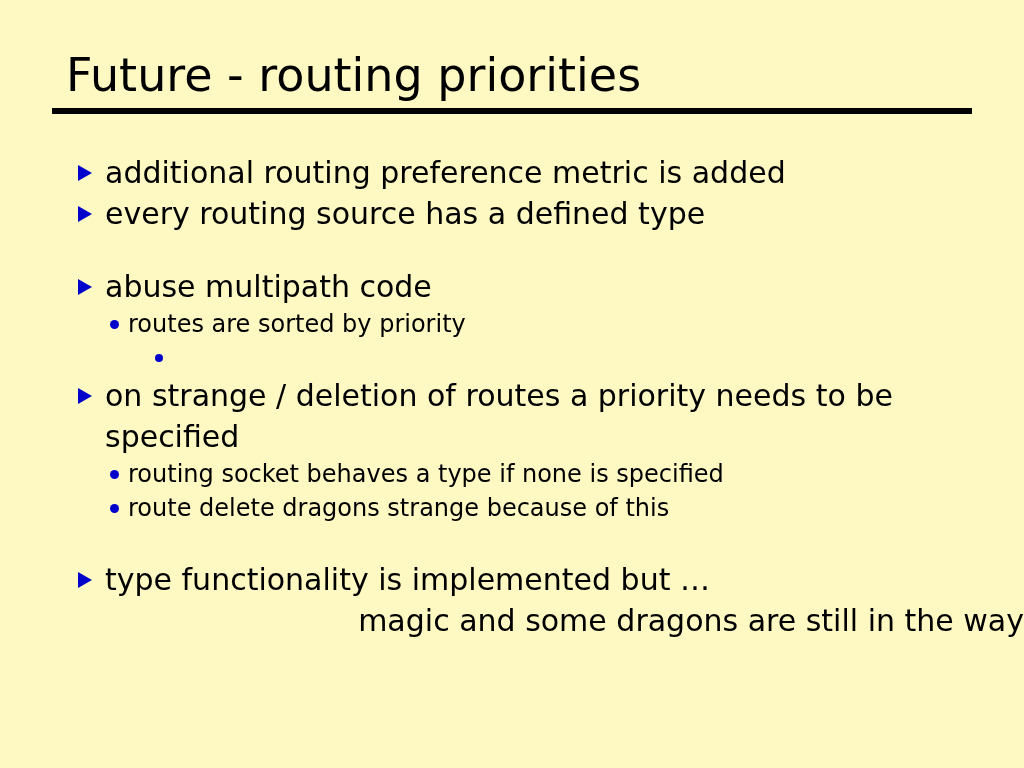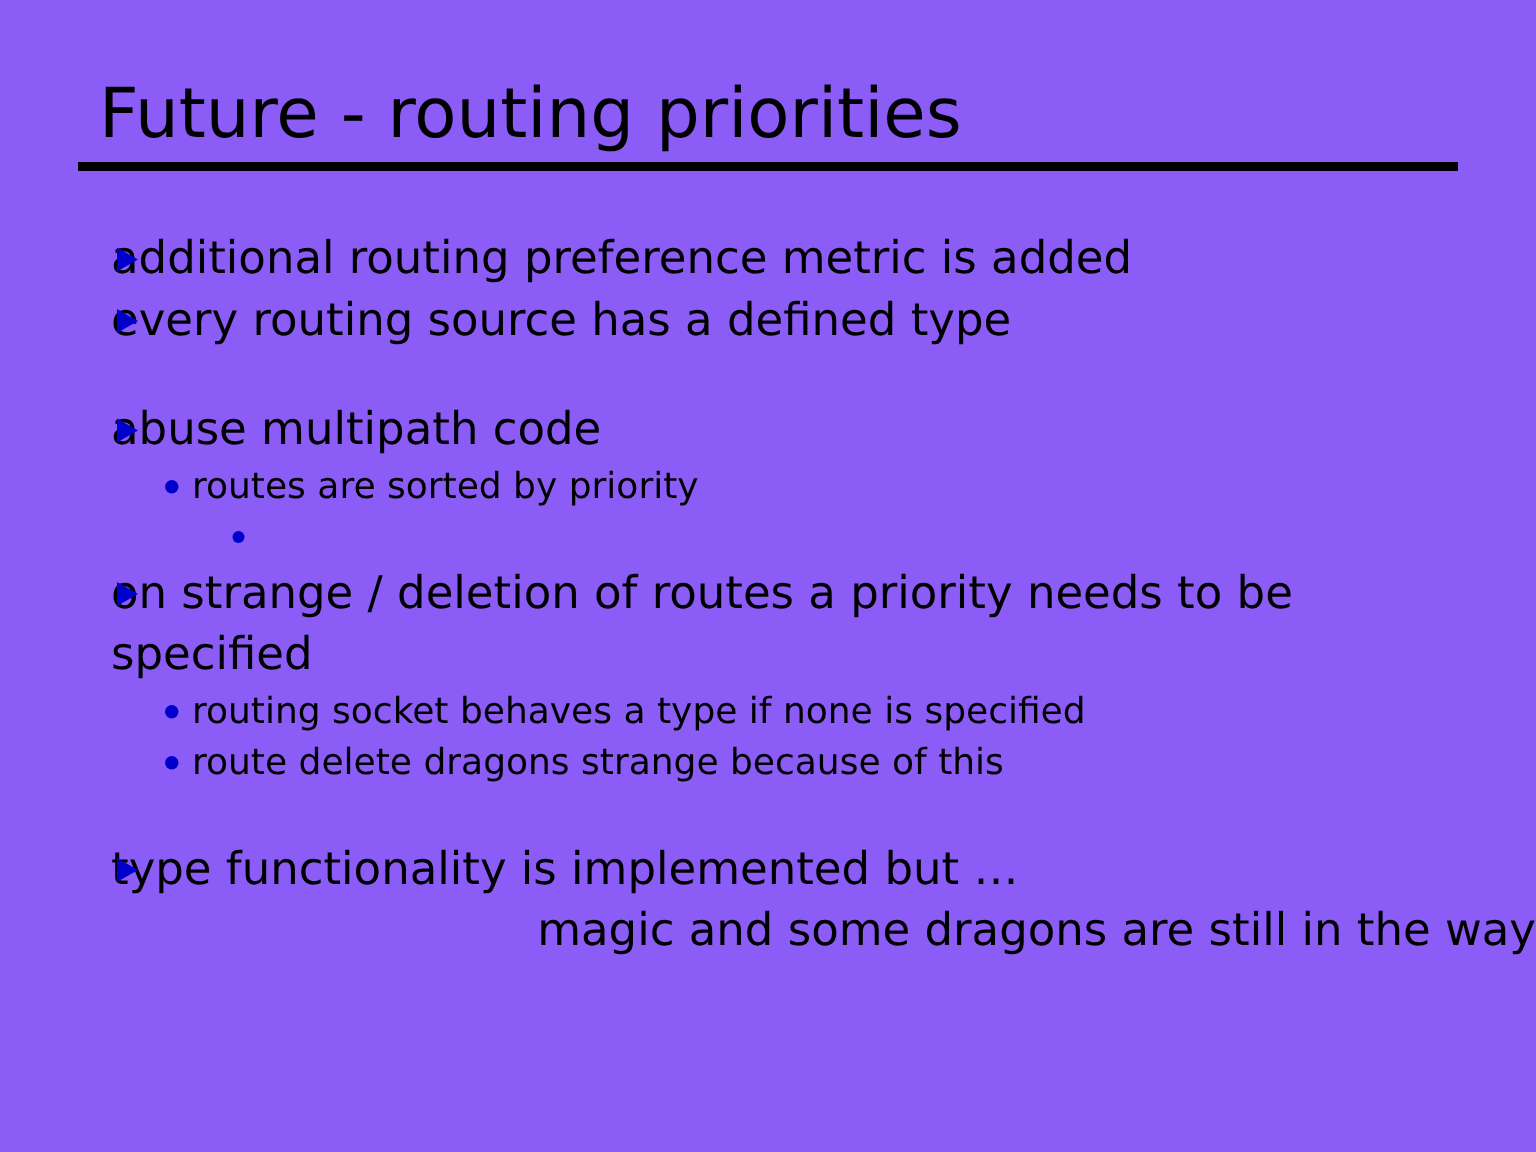--- a/index.html
+++ b/index.html
@@ -14,21 +14,21 @@
     overflow: hidden;
     font-family: "DejaVu Sans", "Liberation Sans", sans-serif;
     color: #000000;
     -webkit-font-smoothing: antialiased;
   }
 
   .slide {
     position: relative;
     width: 1024px;
     height: 768px;
-    background: #8b5cf6;
+    background: #fef9c3;
   }
 
   
   .title-block {
     position: absolute;
     left: 52px;
     top: 48px;
     width: 920px;
   }
   .slide-title {
@@ -57,21 +57,21 @@
   }
 
   .bullet-row {
     position: relative;
     display: block;
     box-sizing: border-box;
   }
 
   
   .lvl1 {
-    padding-left: 74px;
+    padding-left: 105px;
     padding-right: 100px;
     font-size: 30px;
     line-height: 41px;
     color: #000000;
   }
   .lvl1 .marker {
     position: absolute;
     left: 78px;
     top: 13px;
     width: 0;

